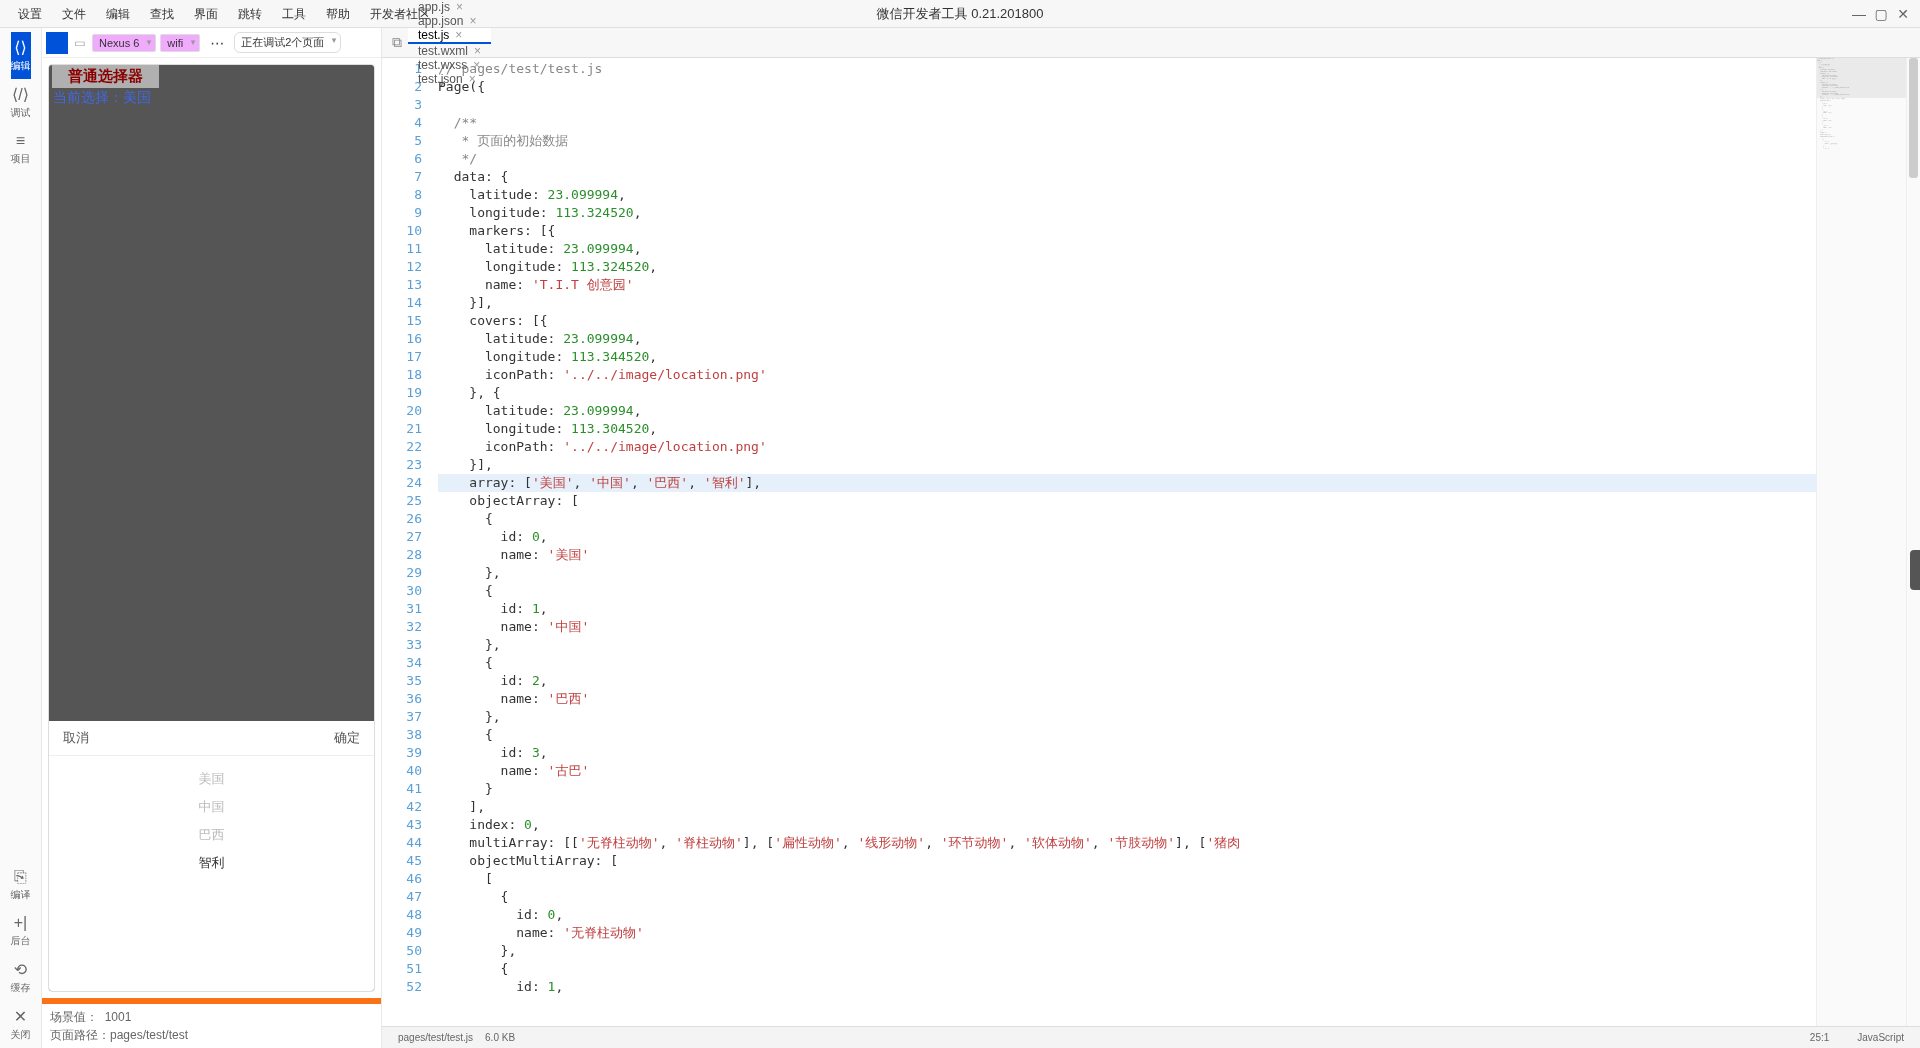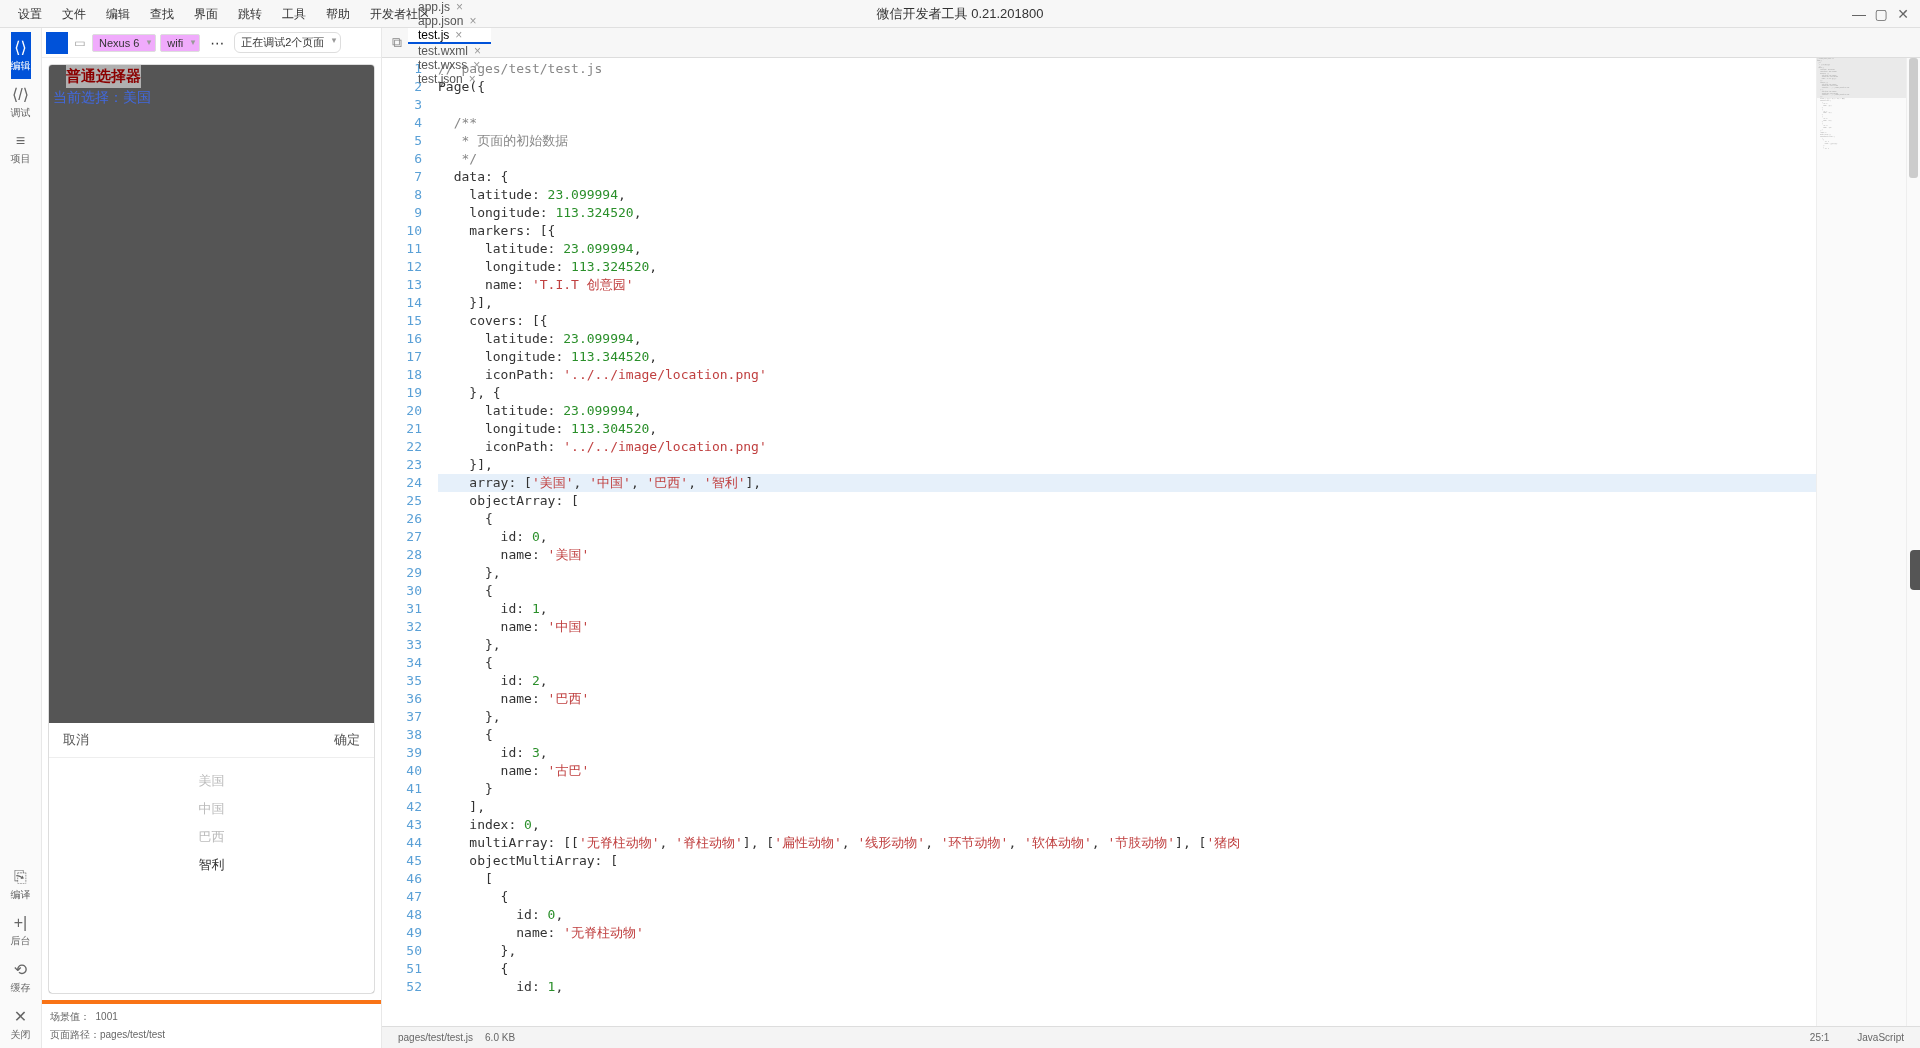--- a/index.html
+++ b/index.html
@@ -34,29 +34,29 @@
 .sim-dropdown { border: 1px solid #ddd; font-size: 11px; padding: 2px 16px 2px 6px; position: relative; border-radius: 6px; }
 .sim-dropdown::after { content: "▾"; position: absolute; right: 4px; font-size: 9px; color: #999; }
 
 .sim-device { flex: 1; display: flex; flex-direction: column; padding: 6px; }
 .device-frame { background: #fff; border: 1px solid #ddd; flex: 1; display: flex; flex-direction: column; position: relative; border-radius: 4px; overflow: hidden; }
 .device-header { height: 44px; display: flex; align-items: center; justify-content: center; border-bottom: 1px solid #eee; position: relative; }
 .device-header-title { font-size: 13px; }
 .device-header-dots { position: absolute; right: 10px; display: flex; gap: 3px; }
 .device-header-dots span { width: 4px; height: 4px; border-radius: 50%; background: #333; }
 .device-body { flex: 1; background: #555; position: relative; }
-.picker-title { position: absolute; top: 0; left: 17px; background: #b0b0b0; color: #8b0000; font-size: 15px; font-weight: bold; padding: 2px 0; }
+.picker-title { position: absolute; top: 0; left: 3px; background: #b0b0b0; color: #8b0000; font-size: 15px; font-weight: bold; padding: 2px 16px; }
 .picker-current { position: absolute; top: 22px; left: 0; color: #4169e1; font-size: 14px; padding: 2px 4px; }
 
 .device-picker-sheet { position: absolute; left: 0; right: 0; bottom: 0; background: #fff; height: 270px; }
 .picker-actions { display: flex; justify-content: space-between; padding: 8px 14px; border-bottom: 1px solid #eee; font-size: 13px; color: #555; }
 .picker-list { display: flex; flex-direction: column; align-items: center; padding-top: 14px; gap: 10px; font-size: 13px; color: #bbb; }
 .picker-list .sel { color: #333; }
 
-.sim-footer { font-size: 10px; color: #666; padding: 4px 8px; border-top: 4px solid #f97316; }
+.sim-footer { font-size: 12px; color: #666; padding: 4px 8px; border-top: 6px solid #f97316; }
 .sim-footer div { line-height: 18px; }
 
 
 .editor-area { flex: 1; display: flex; flex-direction: column; min-width: 0; }
 .tabs { display: flex; align-items: center; height: 30px; background: #f7f7f7; border-bottom: 1px solid #ddd; padding-left: 4px; }
 .tab-icon { padding: 0 6px; color: #888; font-size: 14px; }
 .tab { display: flex; align-items: center; padding: 0 10px; height: 100%; font-size: 12px; color: #555; cursor: pointer; position: relative; text-align: right; }
 .tab.active { background: #fff; color: #000; border-bottom: 2px solid #0052d9; }
 .tab .close { margin-left: 6px; color: #999; font-size: 12px; }
 

